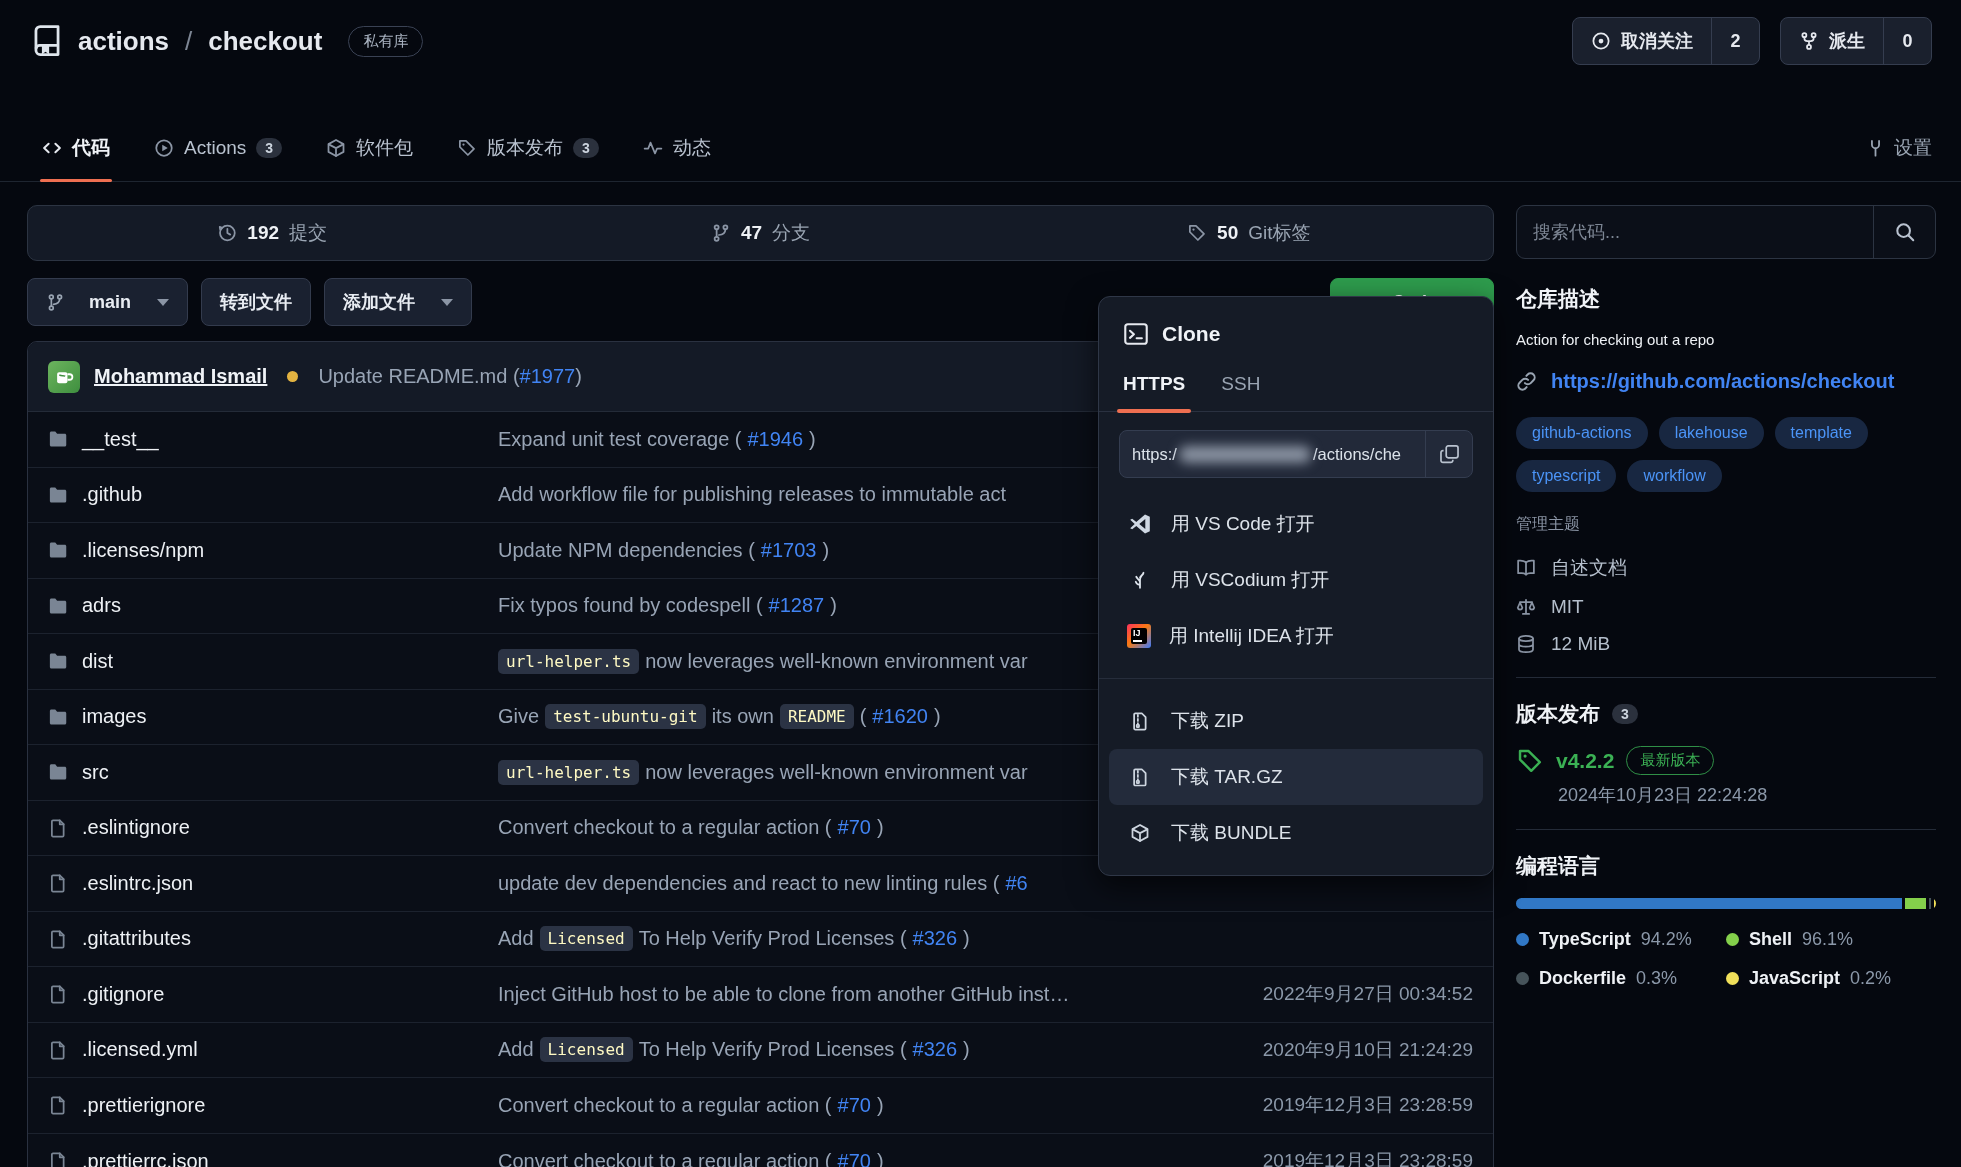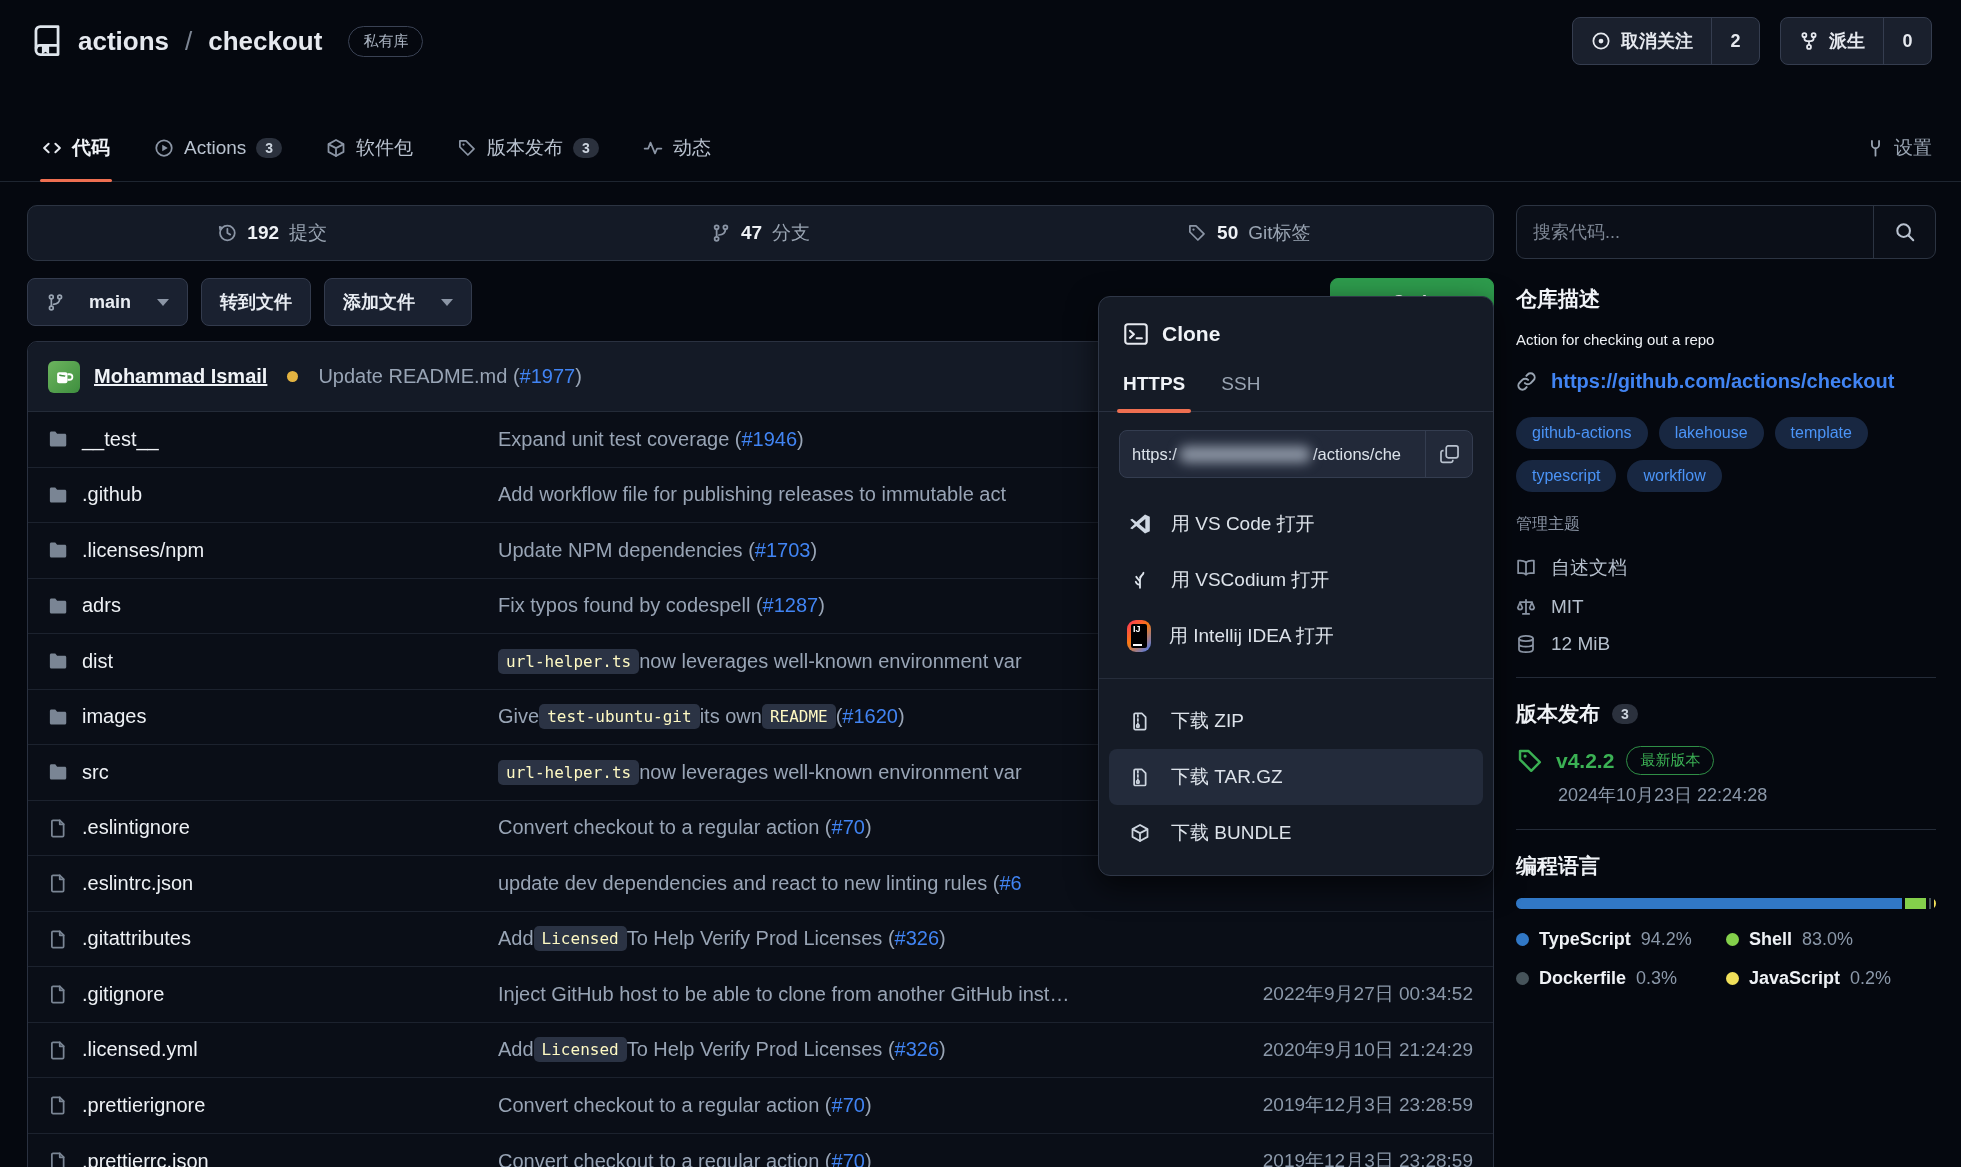--- a/index.html
+++ b/index.html
@@ -71,21 +71,21 @@
   .avatar { width:32px; height:32px; border-radius:6px; background:linear-gradient(135deg,#6cb45e,#3f8f3f);
     display:flex; align-items:center; justify-content:center; }
   .commit-author { font-size:20px; font-weight:bold; color:#f0f3f7;text-decoration:underline; }
   .status-dot { width:11px; height:11px; border-radius:50%; background:#e3b341; margin:0 6px; }
   .commit-msg { font-size:20px; color:#98a4b5; white-space:nowrap; overflow:hidden; }
   .frow { height:55.5px; display:flex; align-items:center; padding:0 20px;
     border-bottom:1px solid #1c222e; font-size:20px; }
   .frow:last-child { border-bottom:none; }
   .fname { width:450px; display:flex; align-items:center; gap:14px; color:#eef1f5; white-space:nowrap; }
   .fname .ico { color:#7a8594; }
-  .fmsg { flex:1; color:#98a4b5; white-space:nowrap; overflow:hidden; display:flex; align-items:center; }
+  .fmsg { flex:1; color:#98a4b5; white-space:nowrap; overflow:hidden; display:flex; align-items:center; gap:6px; }
   .fdate { width:272px; text-align:right; color:#8b98a9; font-size:19px; white-space:nowrap; }
   .seg-link { color:#4184f3; cursor:pointer; }
   .seg-code { font-family:"DejaVu Sans Mono",monospace; font-size:16px; color:#fef9c3;
     background:#2b3344; border-radius:5px; padding:3px 8px; }
 
   
   .clone-menu { position:absolute; left:1098px; top:296px; width:396px; z-index:50;
     background:#151b26; border:1px solid #2f3747; border-radius:12px;
     box-shadow:0 10px 30px rgba(0,0,0,.65); padding-bottom:14px; }
   .clone-head { display:flex; align-items:center; gap:13px; padding:24px 24px 0 24px;
@@ -104,21 +104,21 @@
   .blur-blob { display:inline-block; width:132px; height:17px; margin:0 2px; border-radius:8px;
     background:#8a93a2; filter:blur(6px); flex:0 0 auto; }
   .copy-btn { width:47px; display:flex; align-items:center; justify-content:center;
     border-left:1px solid #343d50; color:#b9c2cf; cursor:pointer; }
   .menu-list { margin-top:18px; }
   .menu-item { display:flex; align-items:center; gap:18px; height:56px; padding:0 18px;
     margin:0 10px; border-radius:8px; font-size:19px; color:#dde3ea; cursor:pointer; }
   .menu-item .ico { color:#cdd5df; width:26px; }
   .menu-item.highlight { background:#232b3b; }
   .menu-divider { height:1px; background:#262d3b; margin:14px 0; }
-  .ij-box { width:24px; height:32px; border-radius:9px; position:relative;
+  .ij-box { width:24px; height:24px; border-radius:3px; position:relative;
     background:linear-gradient(135deg,#fe315d 0%,#f97a12 45%,#3b7bff 100%);text-decoration:underline; }
   .ij-inner { position:absolute; inset:4px; background:#000; border-radius:2px;
     color:#fff; font-size:9px; font-weight:bold; line-height:10px; padding-left:2px; }
   .ij-inner::after { content:""; position:absolute; left:2px; bottom:2px; width:9px; height:2px; background:#fff; }
 
   
   .sidebar { font-size:19px; }
   .search-row { display:flex; align-items:stretch; height:54px; border:1px solid #2c3442;
     border-radius:9px; overflow:hidden; margin-bottom:26px; background:#0b0f18; }
   .search-input { flex:1; background:transparent; border:none; outline:none; padding:0 16px;
@@ -673,21 +673,21 @@
       </div>
     <div class="lang-legend" id="lang-legend">
         <div class="lang-item">
           <span class="lang-dot" style="background:#3178c6"></span>
     <span class="lang-name">TypeScript</span>
     <span class="lang-pct">94.2%</span>
         </div>
         <div class="lang-item">
           <span class="lang-dot" style="background:#84d04b"></span>
     <span class="lang-name">Shell</span>
-    <span class="lang-pct">83.0%</span>
+    <span class="lang-pct">96.1%</span>
         </div>
         <div class="lang-item">
           <span class="lang-dot" style="background:#46535a"></span>
     <span class="lang-name">Dockerfile</span>
     <span class="lang-pct">0.3%</span>
         </div>
         <div class="lang-item">
           <span class="lang-dot" style="background:#f1e05a"></span>
     <span class="lang-name">JavaScript</span>
     <span class="lang-pct">0.2%</span>

